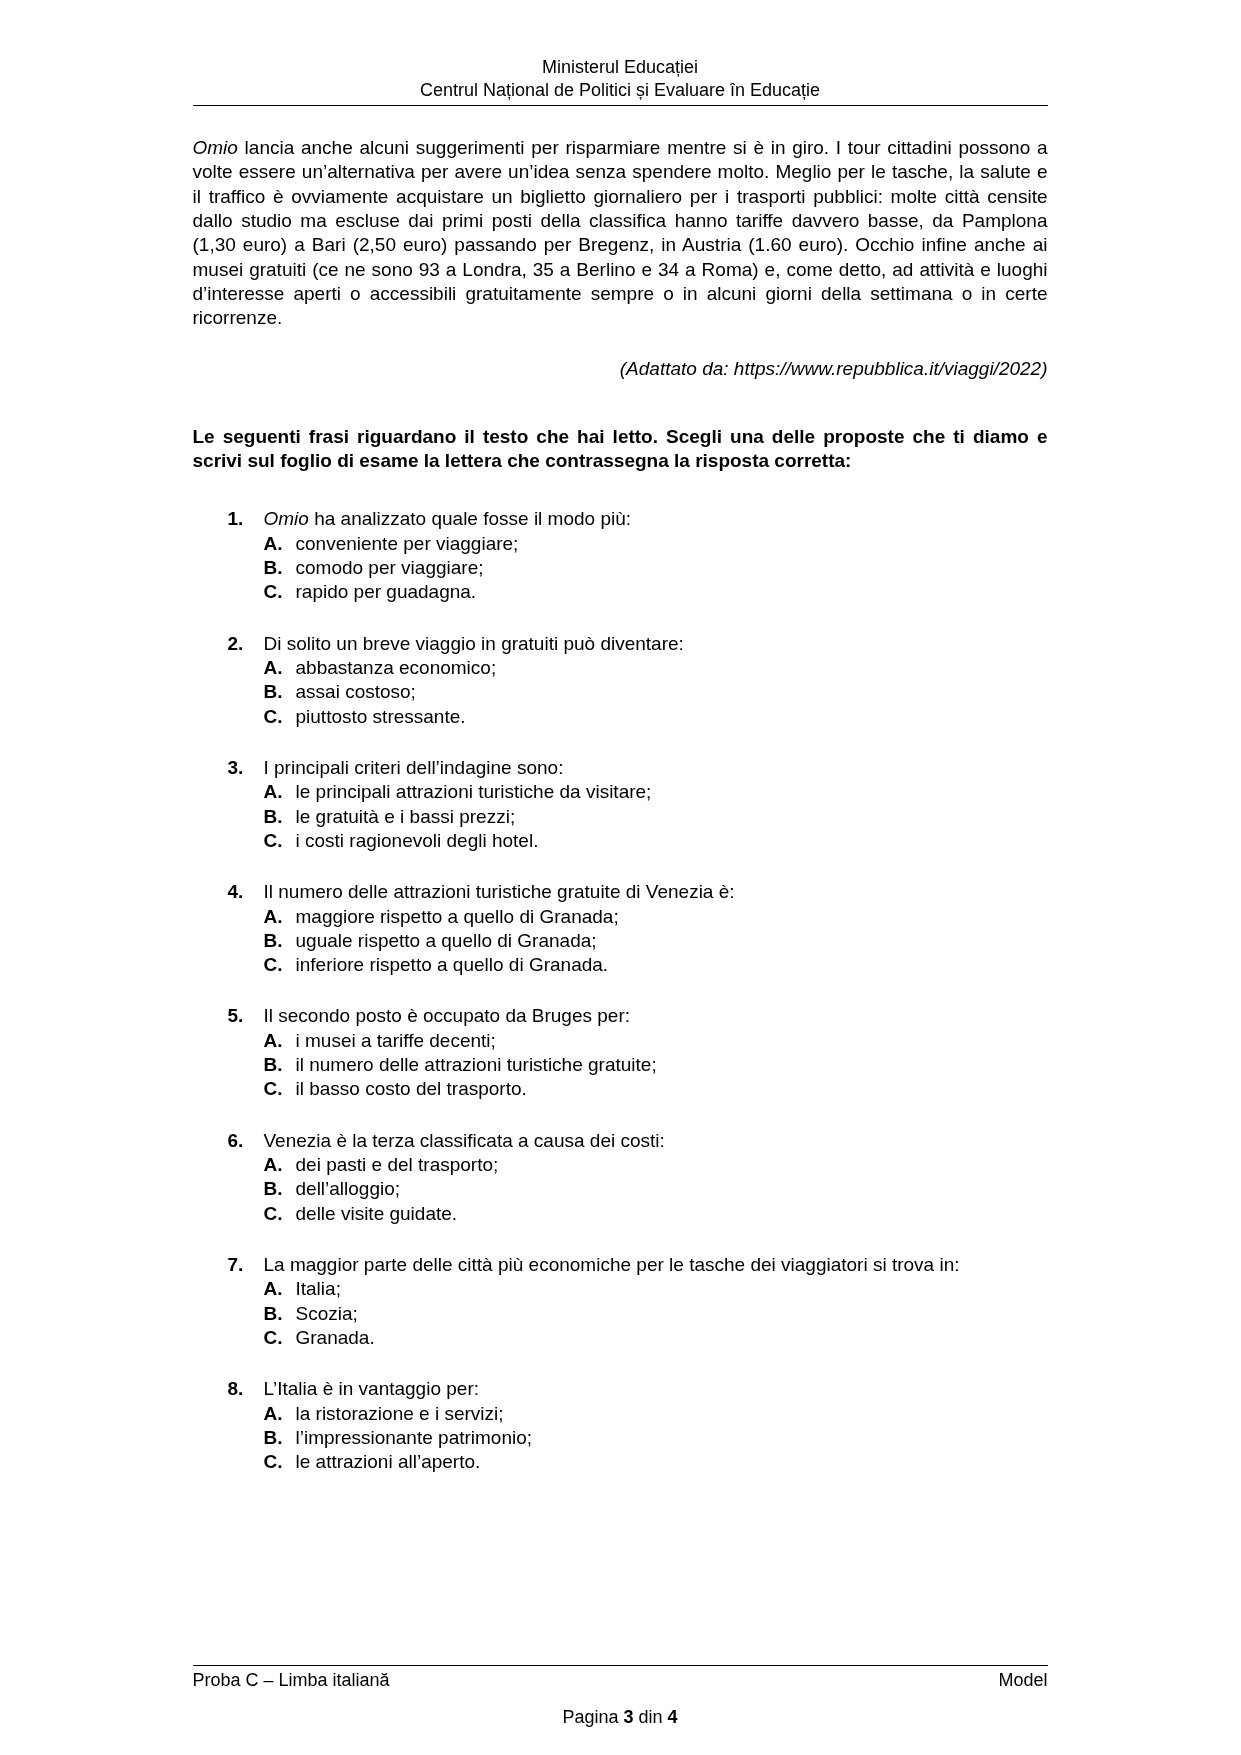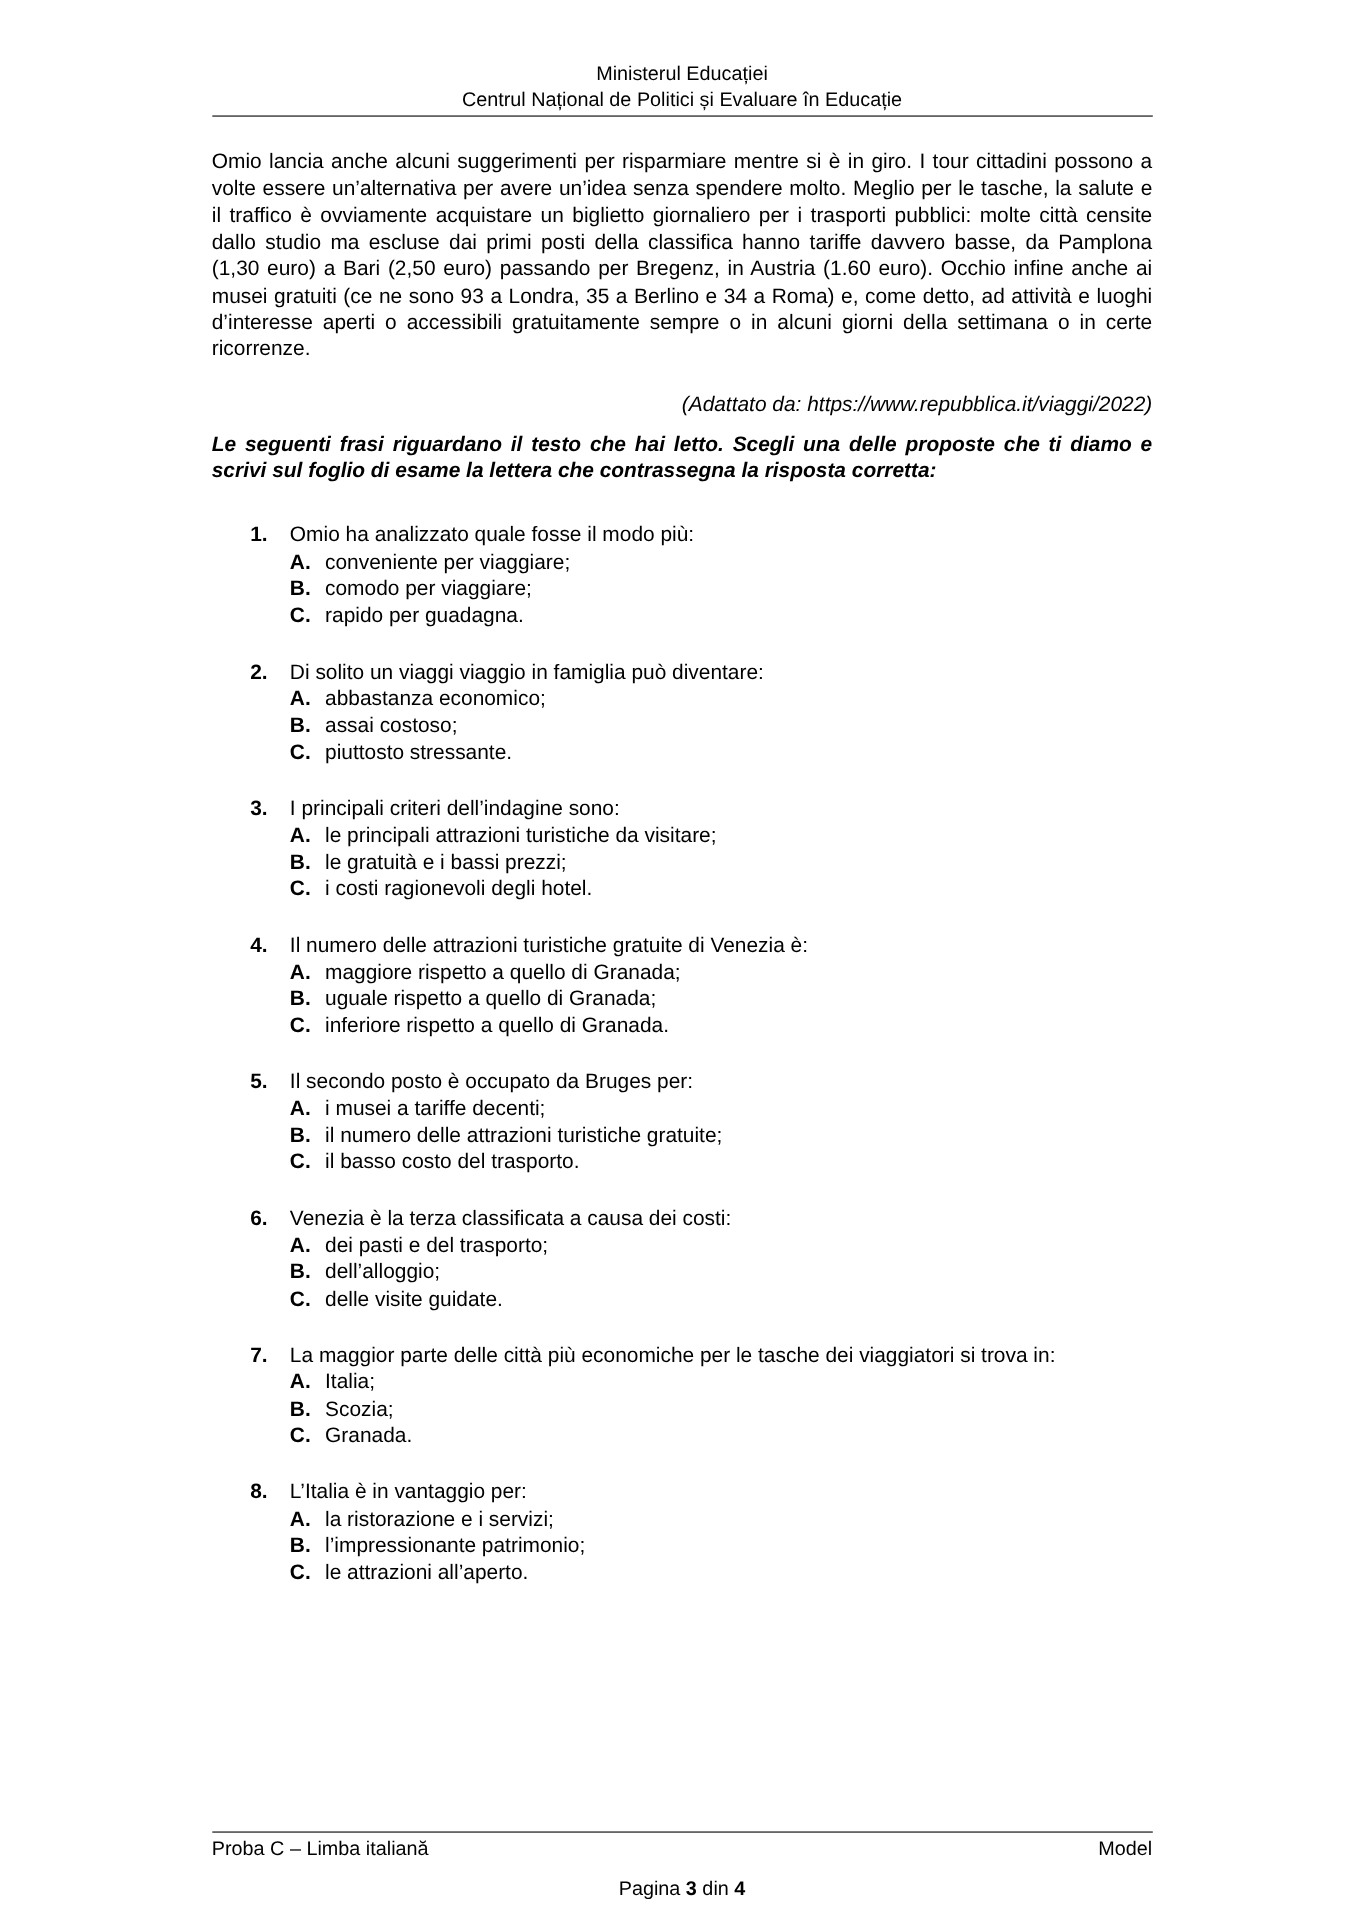--- a/index.html
+++ b/index.html
@@ -16,23 +16,23 @@
     display: flex;
     flex-direction: column;
     padding: 56px 136px 26px 135px;
     position: relative;
   }
   .doc-header { text-align: center; font-size: 18px; line-height: 1.25; }
   .header-rule { border: none; border-top: 1.5px solid #000; margin-top: 4px; }
   main { flex: 1; }
   .passage { margin-top: 30px; }
   .passage p { text-align: justify; }
-  .italic { }
+  .italic { font-style: italic; }
   .attribution { text-align: right; margin-top: 26px; font-style: italic; }
-  .instruction { font-weight: bold; text-align: justify; margin-top: 12px; font-style: italic; }
+  .instruction { font-weight: bold; text-align: justify; margin-top: 44px; }
   .questions { list-style: none; margin-top: 34px; margin-left: 35px; }
   .question { margin-bottom: 27px; }
   .q-head { display: flex; }
   .q-num { font-weight: bold; flex: 0 0 36px; }
   .q-text { flex: 1; }
   .options { list-style: none; margin-left: 36px; }
   .opt { display: flex; }
   .opt-letter { font-weight: bold; flex: 0 0 32px; }
   .opt-text { flex: 1; }
   .doc-footer { margin-top: 10px; }
@@ -81,21 +81,21 @@
           <li class="opt">
               <span class="opt-letter">C.</span>
               <span class="opt-text">rapido per guadagna.</span>
             </li>
         </ul>
       </li>
 
       <li class="question">
         <div class="q-head">
           <span class="q-num">2.</span>
-          <span class="q-text">Di solito un viaggi viaggio in famiglia può diventare:</span>
+          <span class="q-text">Di solito un breve viaggio in gratuiti può diventare:</span>
         </div>
         <ul class="options">
           <li class="opt">
               <span class="opt-letter">A.</span>
               <span class="opt-text">abbastanza economico;</span>
             </li>
           <li class="opt">
               <span class="opt-letter">B.</span>
               <span class="opt-text">assai costoso;</span>
             </li>

